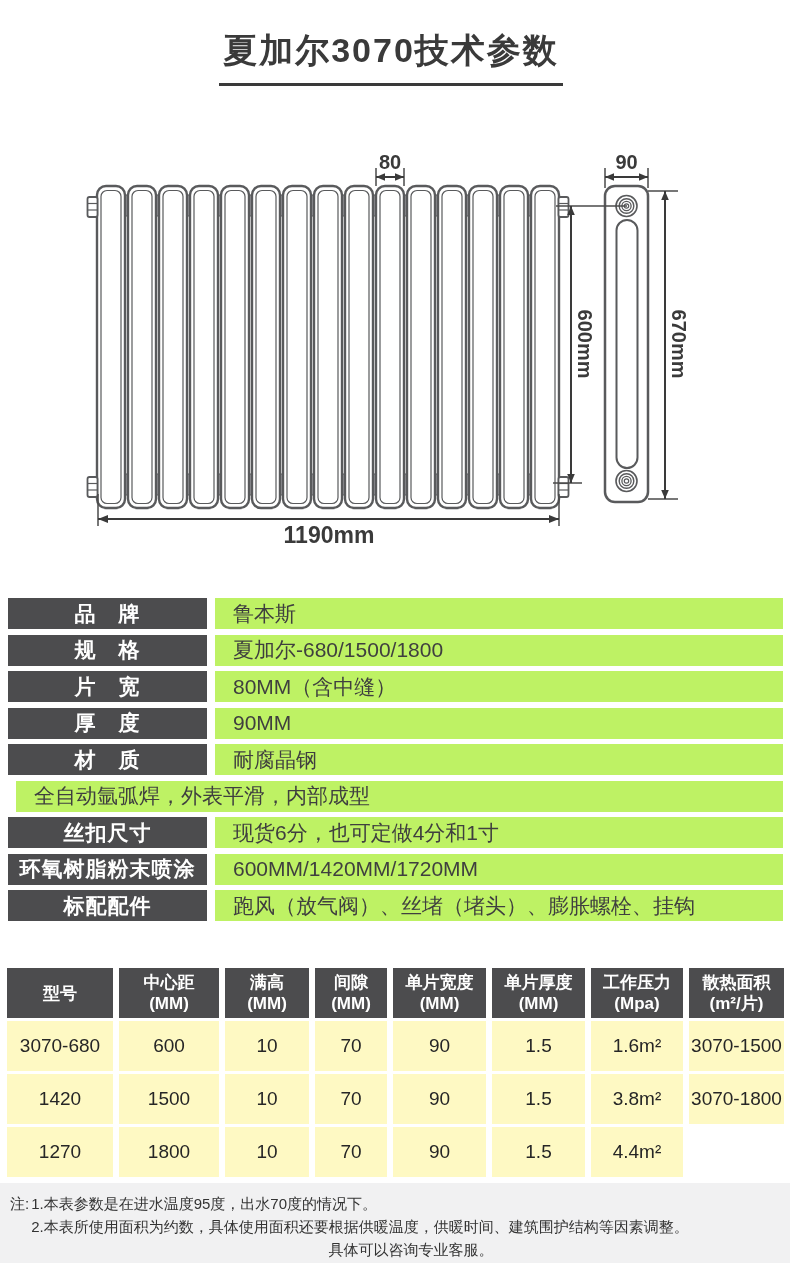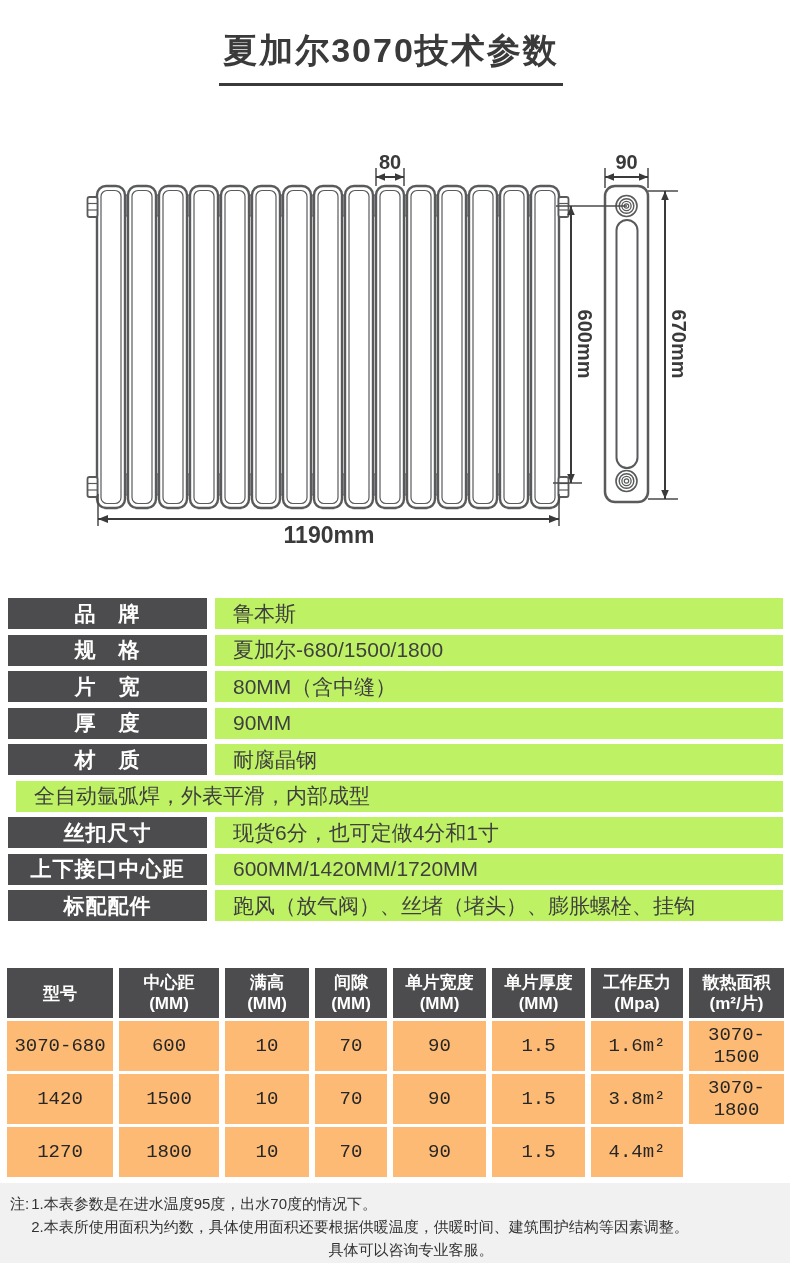--- a/index.html
+++ b/index.html
@@ -36,22 +36,22 @@
   .data-table{
     position:absolute;top:968px;left:7px;width:640px;
     display:grid;grid-template-columns:106px 100px 84px 72px 93px 93px 92px 95px;
     column-gap:6px;row-gap:3px;grid-auto-rows:50px;
   }
   .th{
     background:#4c4c4e;color:#ffffff;font-size:17px;font-weight:bold;line-height:21px;
     display:flex;flex-direction:column;align-items:center;justify-content:center;text-align:center;
   }
   .td{
-    background:#fdba74;color:#262626;font-size:19px;
-    display:flex;align-items:center;justify-content:center;text-align:center;font-family:Liberation Mono, monospace;
+    background:#fef9c3;color:#262626;font-size:19px;
+    display:flex;align-items:center;justify-content:center;text-align:center;
   }
   
   .notes{
     position:absolute;top:1183px;left:0;width:790px;height:80px;background:#f1f1f2;
     box-sizing:border-box;padding:9px 14px 0 10px;font-size:15px;color:#333333;line-height:23px;
     display:flex;
   }
   .notes-prefix{flex:none;white-space:nowrap;}
   .notes-lines{flex:1;padding-left:2px;}
   .note-line-3{padding-left:15px;text-align:center;}
@@ -223,21 +223,21 @@
     <div class="spec-value">耐腐晶钢</div>
   </div>
   <div class="spec-row">
     <div class="spec-value">全自动氩弧焊，外表平滑，内部成型</div>
   </div>
   <div class="spec-row">
     <div class="spec-label">丝扣尺寸</div>
     <div class="spec-value">现货6分，也可定做4分和1寸</div>
   </div>
   <div class="spec-row">
-    <div class="spec-label">上下接口中心距</div>
+    <div class="spec-label">环氧树脂粉末喷涂</div>
     <div class="spec-value">600MM/1420MM/1720MM</div>
   </div>
   <div class="spec-row">
     <div class="spec-label">标配配件</div>
     <div class="spec-value">跑风（放气阀）、丝堵（堵头）、膨胀螺栓、挂钩</div>
   </div>
 </div>
 
 <div class="data-table">
   <div class="th">

